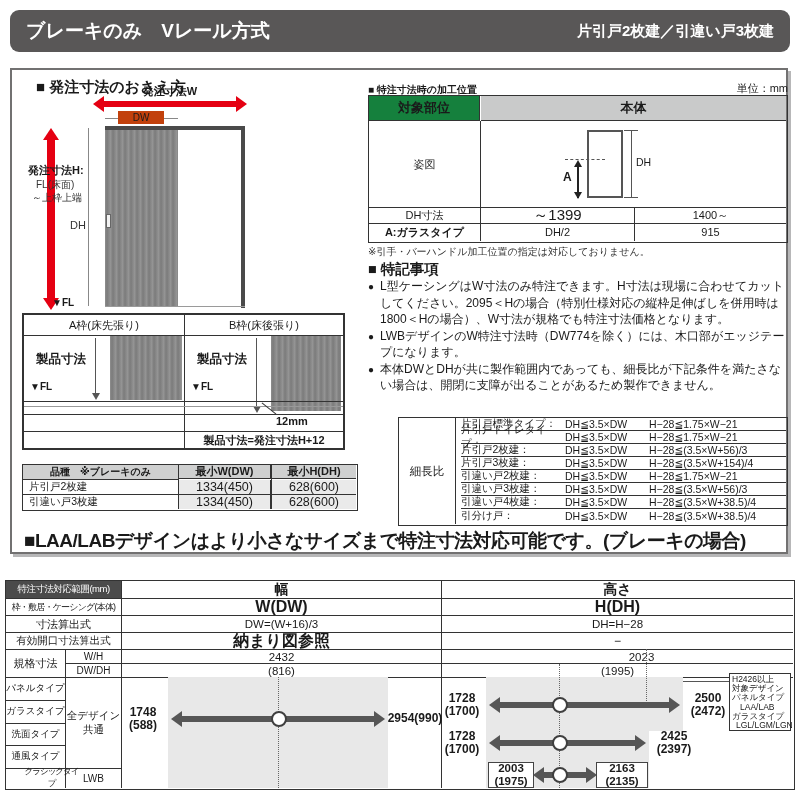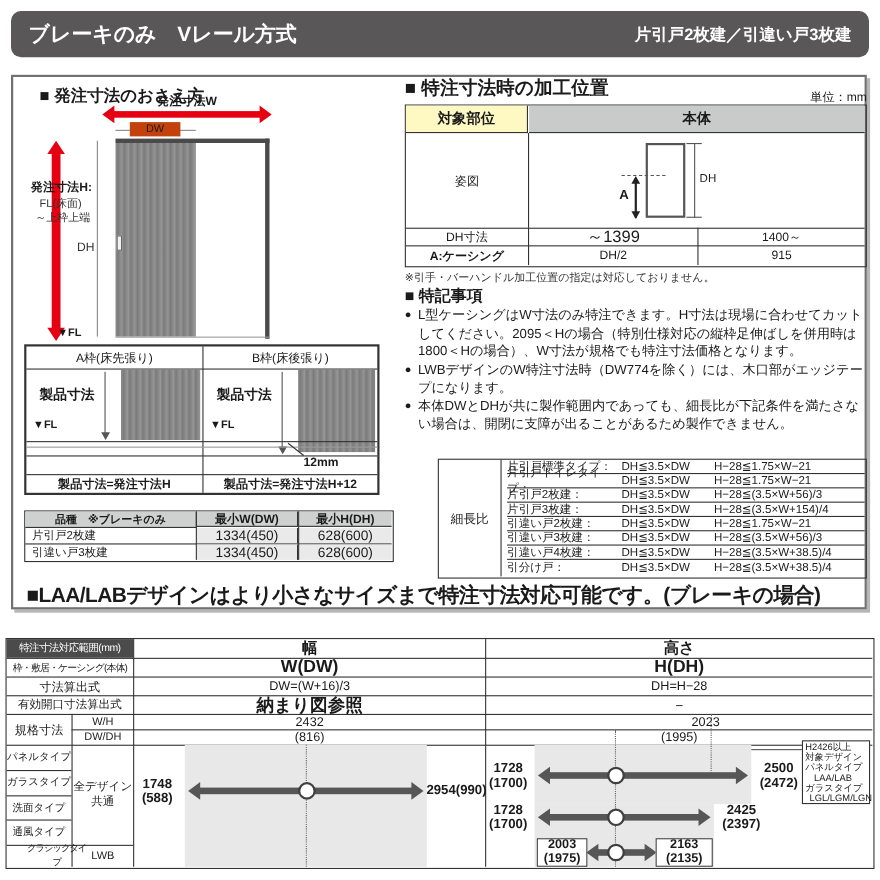--- a/index.html
+++ b/index.html
@@ -89,46 +89,45 @@
     <div class="abs b" style="left:173px;top:36px;font-size:12.5px">製品寸法</div>
     <div class="abs b" style="left:167px;top:66px;font-size:10px">▼FL</div>
 
     <div class="hl" style="left:0;top:86px;width:319px;height:1px"></div>
     <div class="hl" style="left:0;top:91px;width:319px;height:1px;background:#999"></div>
     <div class="hl" style="left:0;top:99px;width:319px;height:1px"></div>
     <div class="abs" style="left:236px;top:93px;width:18px;height:1px;background:#333;transform:rotate(38deg)"></div>
     <div class="abs b" style="left:252px;top:100px;font-size:11px">12mm</div>
 
     <div class="hl" style="left:0;top:116px;width:319px;height:1px"></div>
-    <div class="c b" style="left:0;top:117px;width:160px;height:16px;font-size:11px">製品寸法=発注寸法H</div>
     <div class="c b" style="left:161px;top:117px;width:158px;height:16px;font-size:11px">製品寸法=発注寸法H+12</div>
   </div>
 
   <div class="abs" style="left:22px;top:464px;width:336px;height:47px;border:1.5px solid #333;box-sizing:border-box">
     <div class="c b" style="left:0;top:0;width:155px;height:14px;font-size:10px;background:#cfd0d0;border-right:1px solid #333;border-bottom:1px solid #333">品種　※ブレーキのみ</div>
     <div class="c b" style="left:156px;top:0;width:92px;height:14px;font-size:11px;background:#cfd0d0;border-right:1px solid #333;border-bottom:1px solid #333;box-sizing:border-box">最小W(DW)</div>
     <div class="c b" style="left:249px;top:0;width:84px;height:14px;font-size:11px;background:#cfd0d0;border-bottom:1px solid #333;box-sizing:border-box">最小H(DH)</div>
     <div class="l" style="left:6px;top:15px;width:149px;height:14px;font-size:10.5px">片引戸2枚建</div>
     <div class="c" style="left:156px;top:15px;width:92px;height:14px;font-size:12.5px;background:#eaeaea;border-right:1px solid #333;box-sizing:border-box">1334(450)</div>
     <div class="c" style="left:249px;top:15px;width:84px;height:14px;font-size:12.5px;background:#eaeaea">628(600)</div>
     <div class="hl" style="left:0;top:29px;width:333px;height:1px"></div>
     <div class="l" style="left:6px;top:30px;width:149px;height:14px;font-size:10.5px">引違い戸3枚建</div>
     <div class="c" style="left:156px;top:30px;width:92px;height:14px;font-size:12.5px;background:#eaeaea;border-right:1px solid #333;box-sizing:border-box">1334(450)</div>
     <div class="c" style="left:249px;top:30px;width:84px;height:14px;font-size:12.5px;background:#eaeaea">628(600)</div>
     <div class="hl" style="left:155px;top:0;width:1px;height:44px"></div>
     <div class="hl" style="left:248px;top:0;width:1px;height:44px"></div>
   </div>
 
   <div class="abs b" style="left:24px;top:528px;width:756px;font-size:19px;letter-spacing:-0.5px">■LAA/LABデザインはより小さなサイズまで特注寸法対応可能です。(ブレーキの場合)</div>
 
-  <div class="abs b" style="left:368px;top:68px;font-size:17px">■ 特注寸法時の加工位置</div>
+  <div class="abs b" style="left:368px;top:83px;font-size:10px">■ 特注寸法時の加工位置</div>
   <div class="abs" style="left:688px;top:81px;width:100px;font-size:11px;text-align:right">単位：mm</div>
 
   <div class="abs" style="left:368px;top:95px;width:420px;height:148px;border:1.5px solid #333;box-sizing:border-box">
-    <div class="c b" style="left:0;top:0;width:111px;height:25px;font-size:13px;background:#fef9c3;border-right:1px solid #333;border-bottom:1px solid #333;box-sizing:border-box">対象部位</div>
+    <div class="c b" style="left:0;top:0;width:111px;height:25px;font-size:13px;background:#15803d;border-right:1px solid #333;border-bottom:1px solid #333;box-sizing:border-box">対象部位</div>
     <div class="c b" style="left:112px;top:0;width:305px;height:25px;font-size:13px;background:#c9caca;border-bottom:1px solid #333;box-sizing:border-box">本体</div>
     <div class="c" style="left:0;top:26px;width:111px;height:85px;font-size:11px">姿図</div>
     <div class="hl" style="left:111px;top:25px;width:1px;height:86px"></div>
 
     <div class="abs" style="left:218px;top:34px;width:36px;height:68px;border:2px solid #555;box-sizing:border-box;background:#fff"></div>
     <div class="abs" style="left:196px;top:63px;width:40px;height:0;border-top:1px dashed #555"></div>
     <div class="dline" style="left:208px;top:66px;height:36px;background:#222;width:2px"></div>
     <div class="dheadu" style="left:205px;top:64px;border-bottom-color:#222"></div>
     <div class="dhead" style="left:205px;top:96px;border-top-color:#222"></div>
     <div class="abs b" style="left:194px;top:74px;font-size:12px">A</div>
@@ -138,21 +137,21 @@
     <div class="abs" style="left:267px;top:60px;font-size:10.5px">DH</div>
 
     <div class="hl" style="left:0;top:111px;width:417px;height:1px"></div>
     <div class="c" style="left:0;top:112px;width:111px;height:15px;font-size:11px">DH寸法</div>
     <div class="c" style="left:112px;top:112px;width:153px;height:15px;font-size:15px">～1399</div>
     <div class="c" style="left:266px;top:112px;width:151px;height:15px;font-size:11px">1400～</div>
     <div class="hl" style="left:111px;top:111px;width:1px;height:34px"></div>
     <div class="hl" style="left:265px;top:111px;width:1px;height:34px"></div>
 
     <div class="hl" style="left:0;top:127px;width:417px;height:1px"></div>
-    <div class="c b" style="left:0;top:128px;width:111px;height:16px;font-size:11px">A:ケーシング</div>
+    <div class="c b" style="left:0;top:128px;width:111px;height:16px;font-size:11px">A:ガラスタイプ</div>
     <div class="c" style="left:112px;top:128px;width:153px;height:16px;font-size:11px">DH/2</div>
     <div class="c" style="left:266px;top:128px;width:151px;height:16px;font-size:11px">915</div>
   </div>
   <div class="abs" style="left:368px;top:245px;font-size:10px;color:#333">※引手・バーハンドル加工位置の指定は対応しておりません。</div>
 
   <div class="abs b" style="left:368px;top:260px;font-size:14.5px">■ 特記事項</div>
   <div class="abs" style="left:368px;top:278px;width:421px;font-size:12px;line-height:1.38">
     <div style="display:flex">
         <span style="flex:0 0 12px;font-size:10px;padding-top:2px">●</span>
         <span>L型ケーシングはW寸法のみ特注できます。H寸法は現場に合わせてカットしてください。2095＜Hの場合（特別仕様対応の縦枠足伸ばしを併用時は1800＜Hの場合）、W寸法が規格でも特注寸法価格となります。</span>

